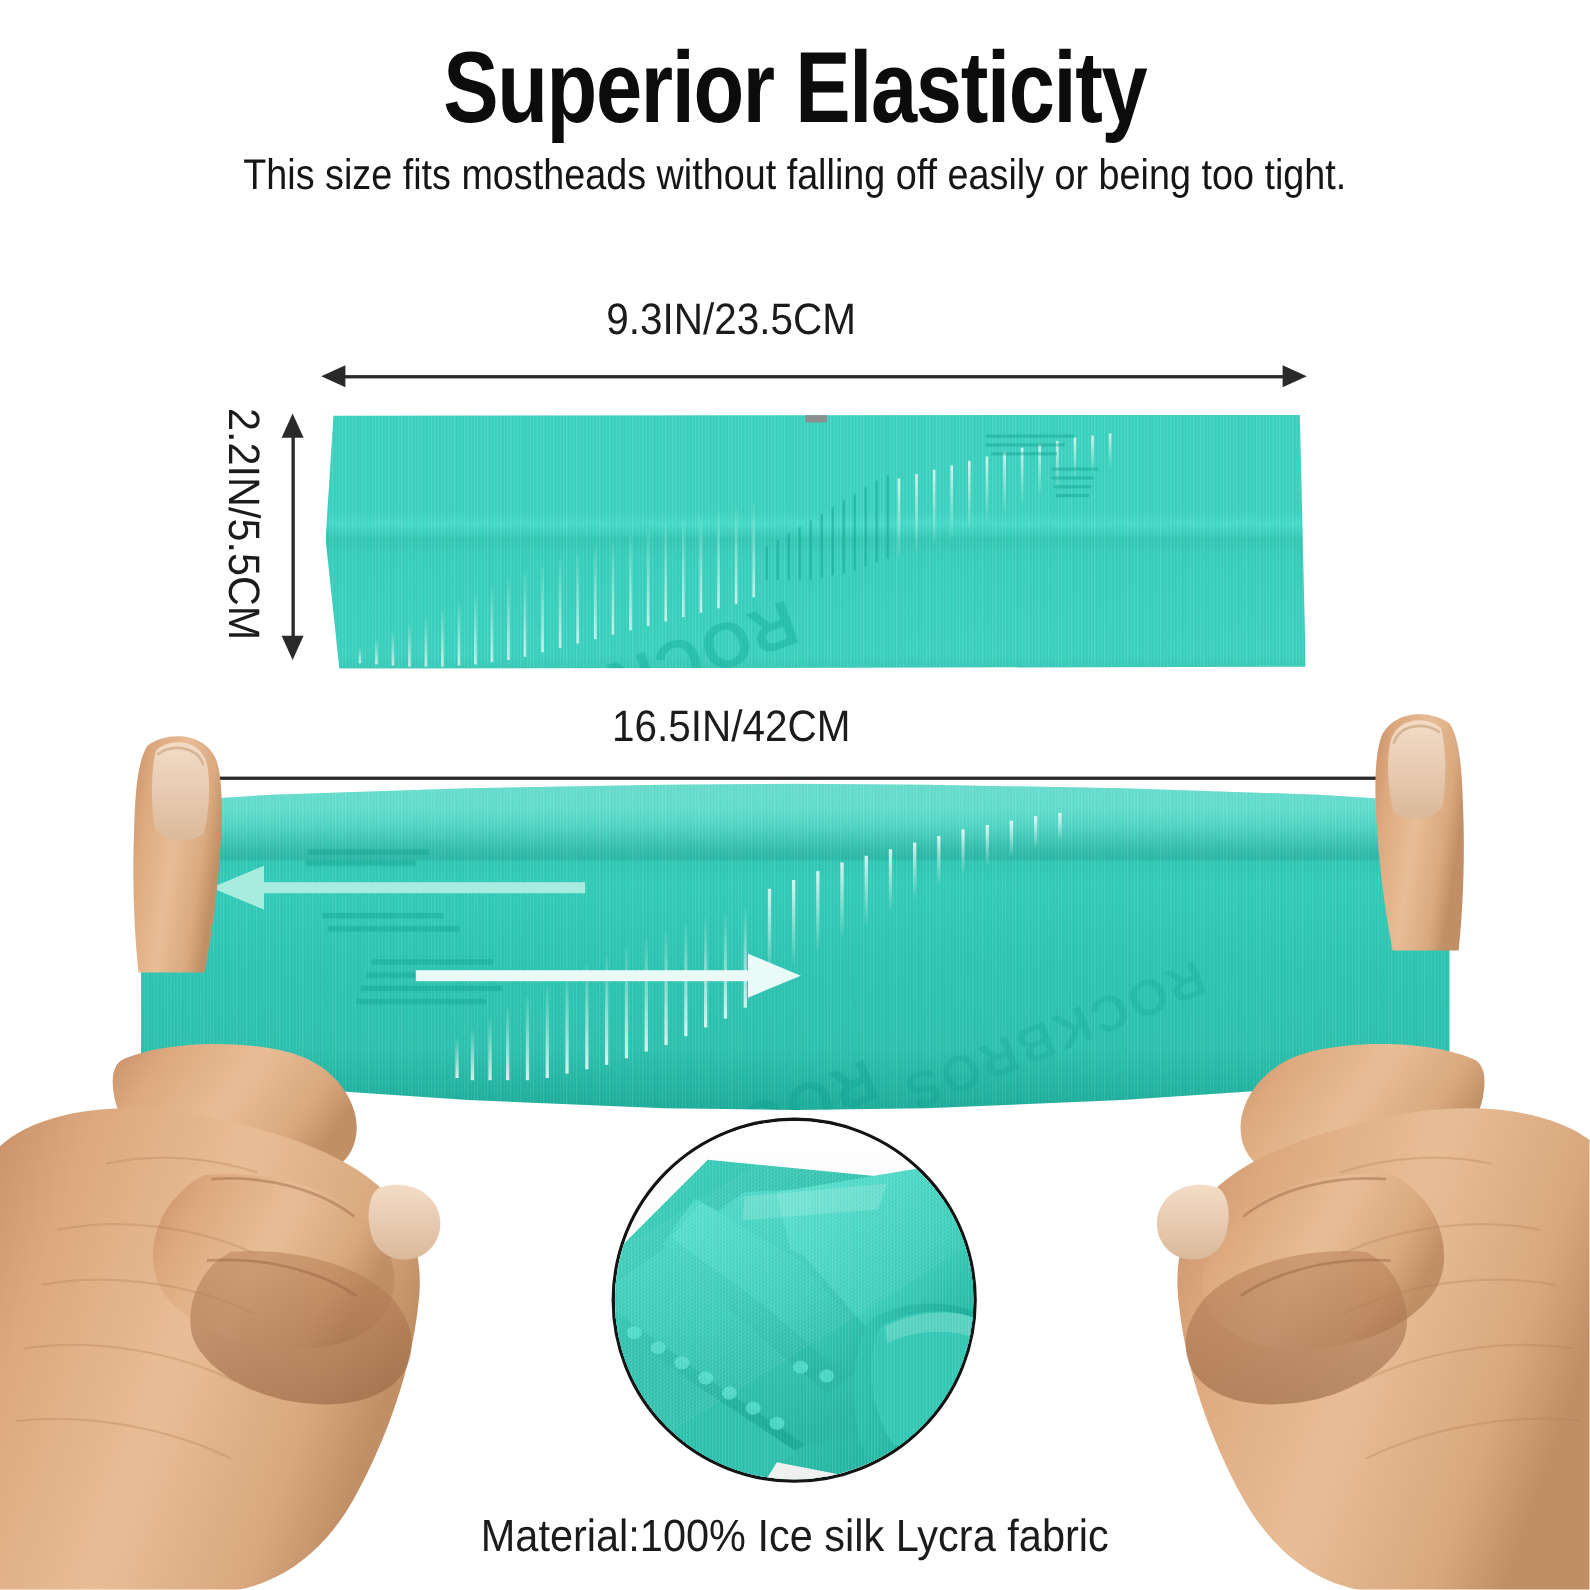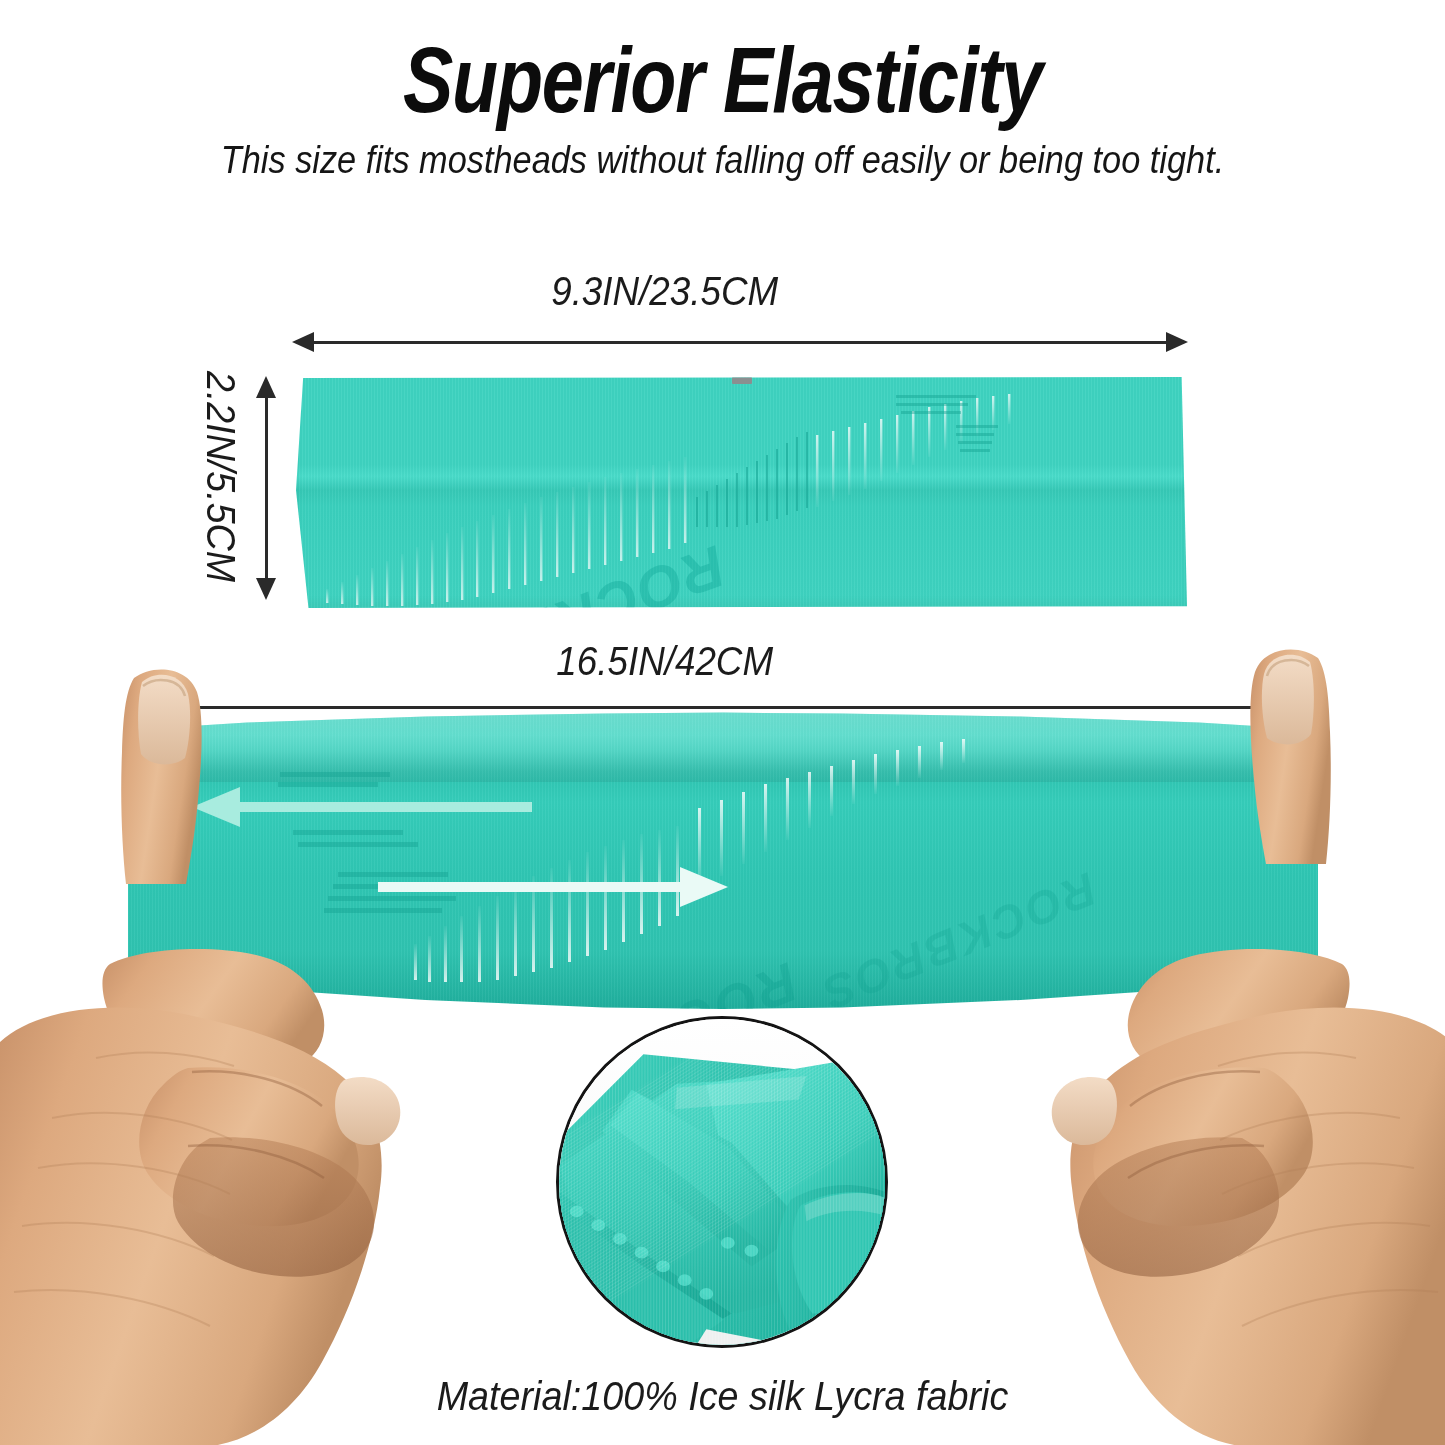--- a/index.html
+++ b/index.html
@@ -10,21 +10,20 @@
     background: #ffffff;
     overflow: hidden;
     font-family: "Liberation Sans", sans-serif;
   }
 
   #root {
     position: relative;
     width: 1445px;
     height: 1132px;
     background: #ffffff;
-    font-style: italic;
   }
 
   
   .title {
     position: absolute;
     left: 0; right: 0;
     top: 34px;
     text-align: center;
     font-family: "Liberation Sans", sans-serif;
     font-size: 92px;

